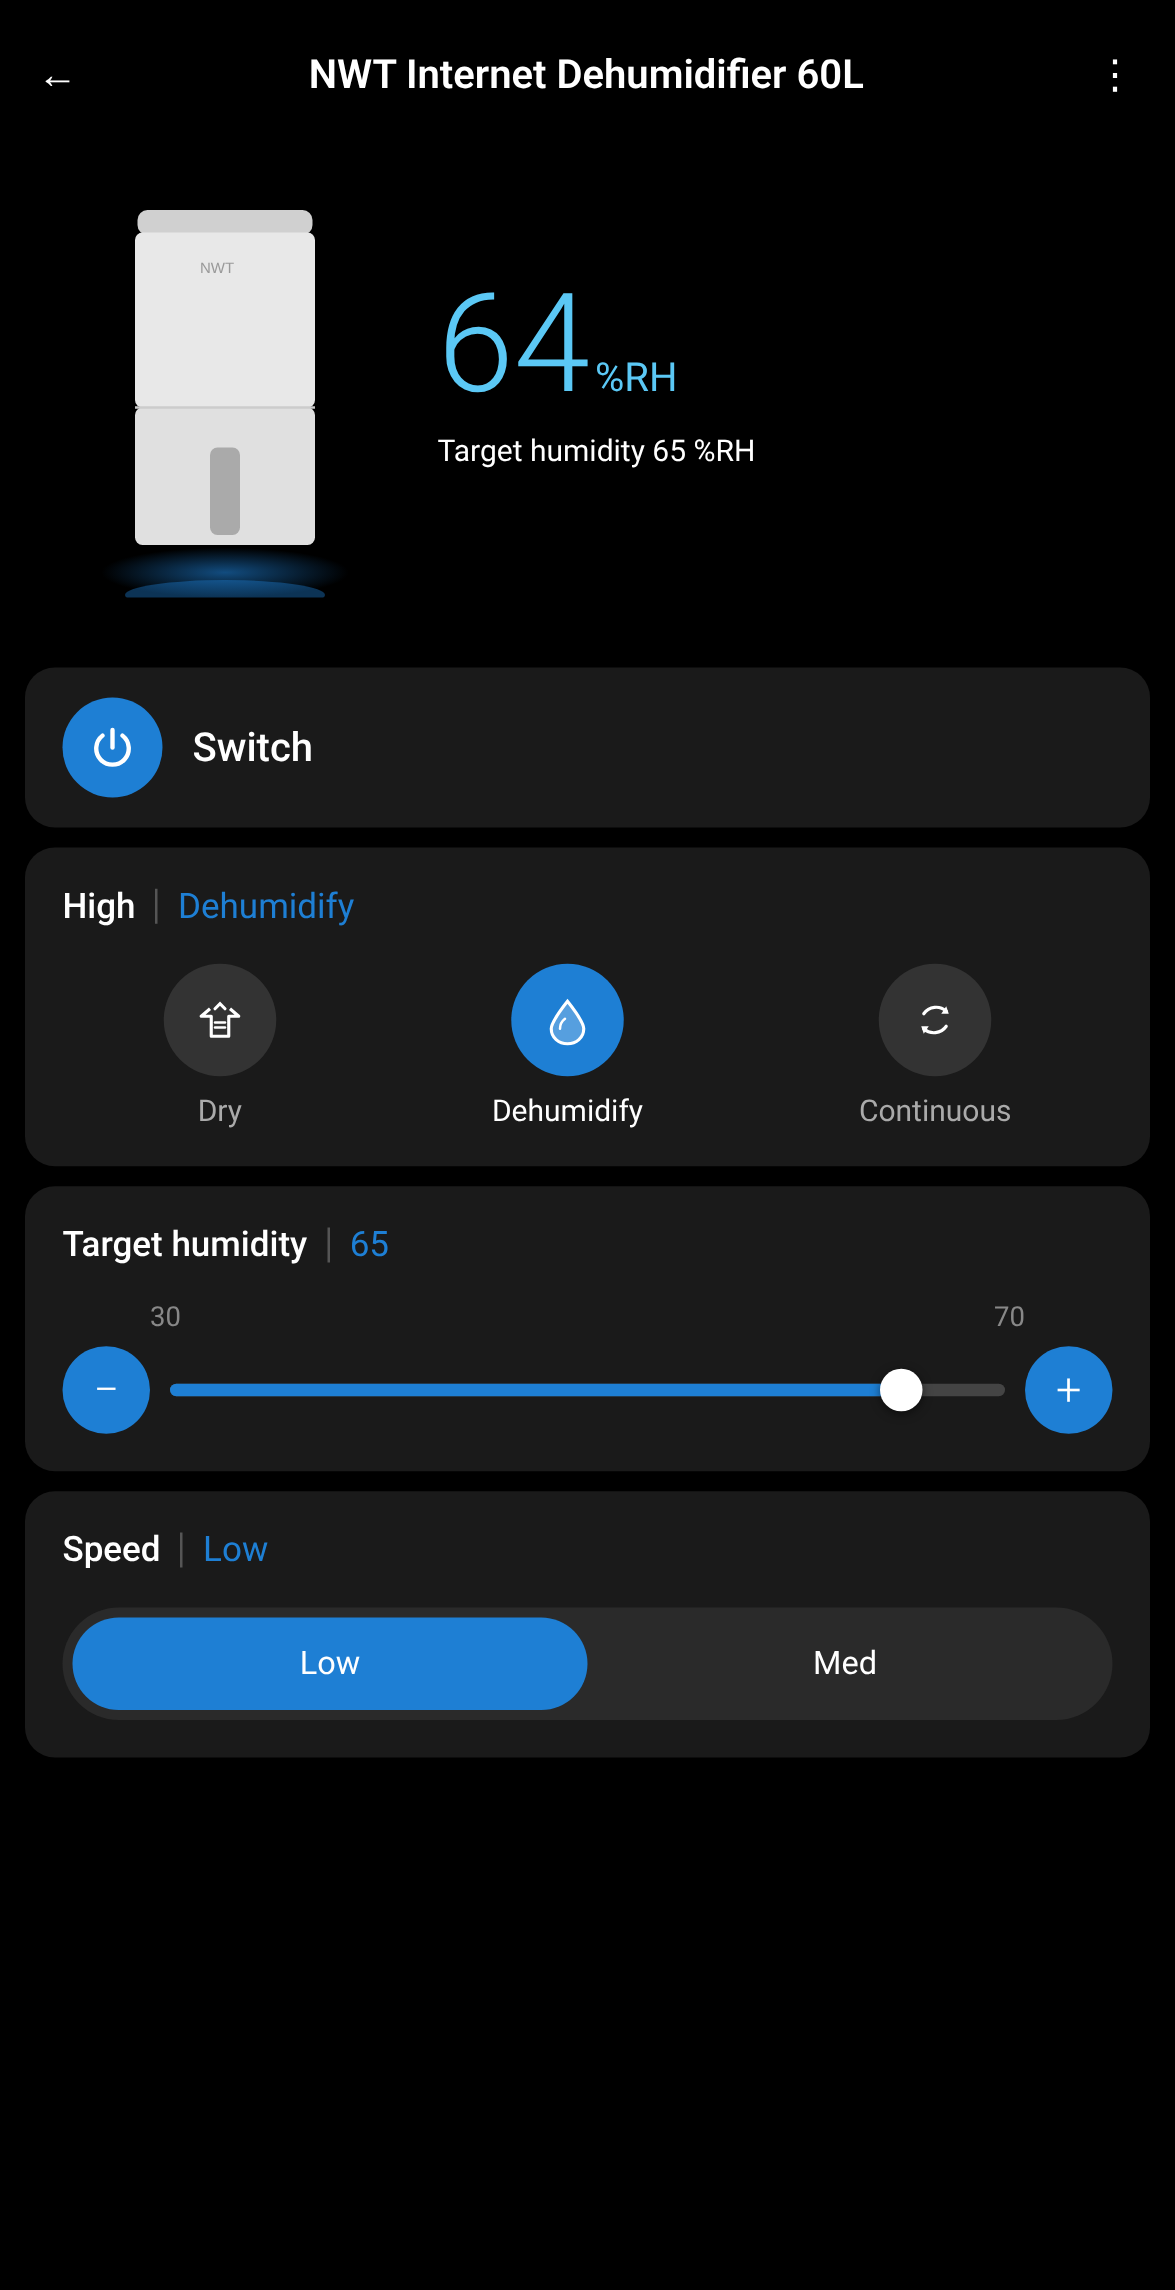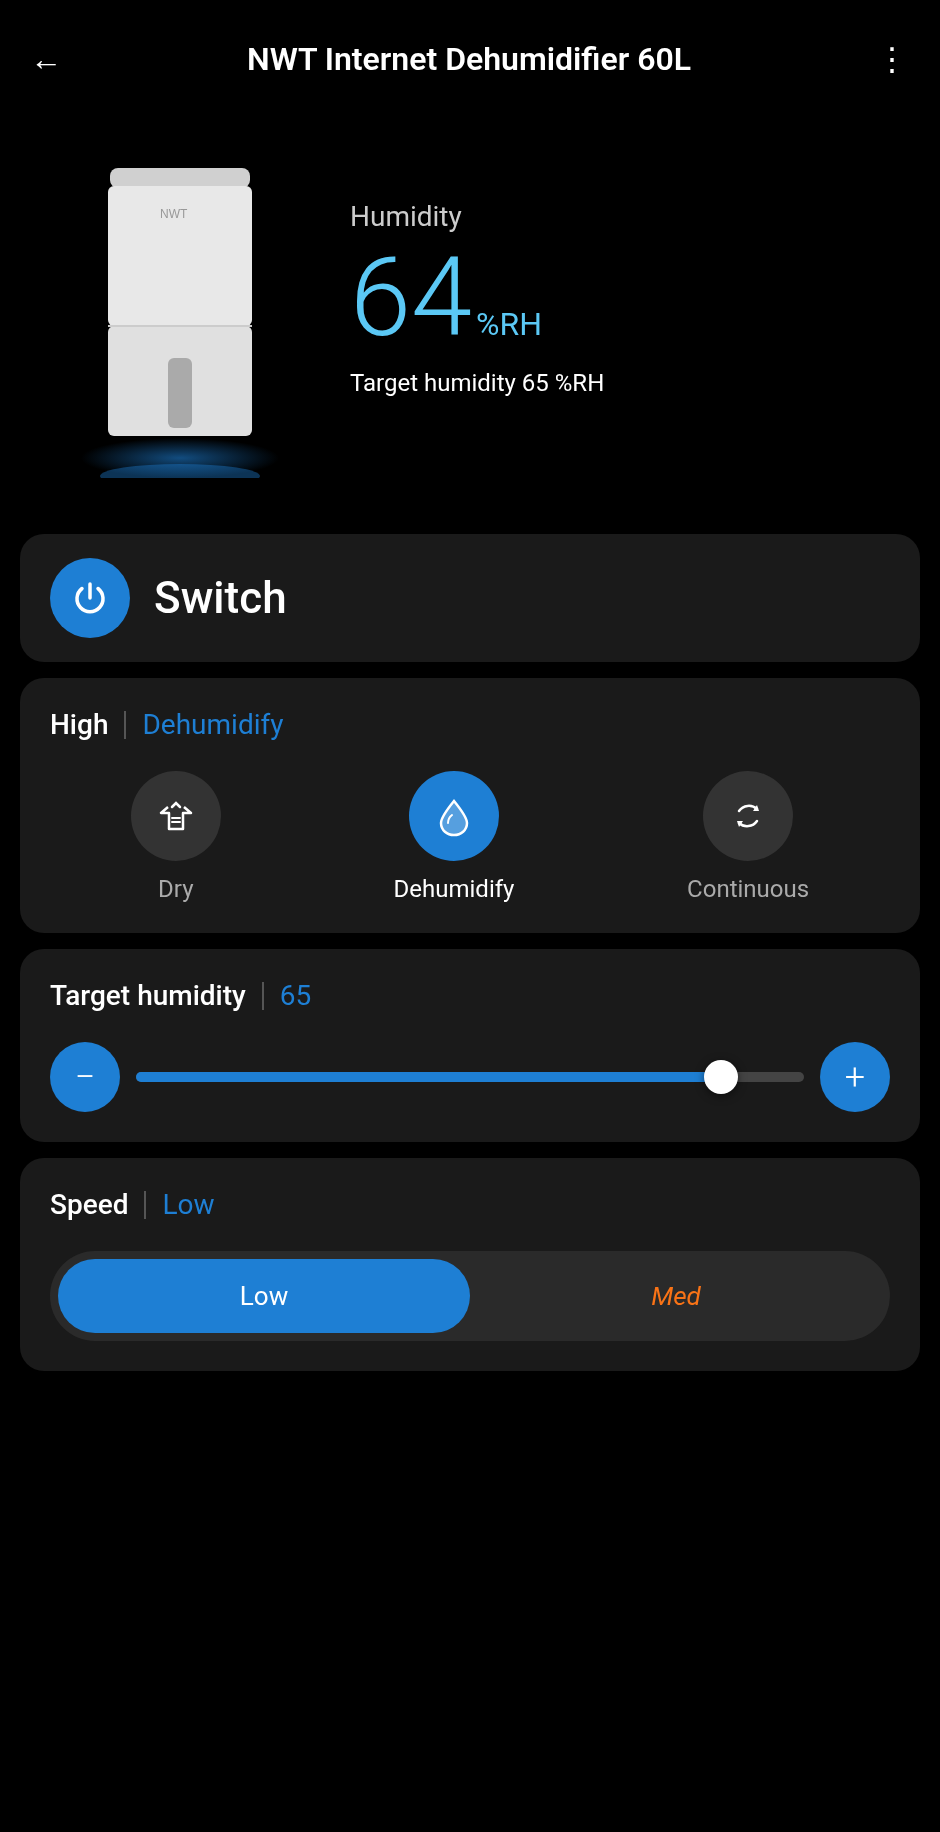--- a/index.html
+++ b/index.html
@@ -116,21 +116,21 @@
       cursor: pointer;
       flex-shrink: 0;
     }
 
     .power-icon-svg {
       width: 40px;
       height: 40px;
     }
 
     .switch-label {
-      font-size: 44px;
+      font-size: 32px;
       font-weight: 500;
       color: #fff;
     }
 
     
     .card-header {
       display: flex;
       align-items: center;
       gap: 16px;
       margin-bottom: 30px;
@@ -284,22 +284,21 @@
       transition: background 0.2s;
     }
 
     .speed-option.active {
       background: #1e7fd4;
       color: #fff;
     }
 
     .speed-option.inactive {
       background: transparent;
-      color: #f97316;
-      font-style: italic;
+      color: #ffffff;
     }
 
     
     .device-glow {
       position: absolute;
       bottom: 0;
       left: 50%;
       transform: translateX(-50%);
       width: 200px;
       height: 40px;
@@ -340,21 +339,20 @@
       <text x="80" y="60" font-size="12" fill="#999" font-family="sans-serif">NWT</text>
 
       <line x1="28" y1="168" x2="172" y2="168" stroke="#ccc" stroke-width="2"></line>
 
       <ellipse cx="100" cy="318" rx="80" ry="12" fill="rgba(30,127,212,0.4)"></ellipse>
     </svg>
     <div class="device-glow"></div>
   </div>
 
   <div class="humidity-info">
-    <div class="humidity-label">Humidity</div>
     <div class="humidity-value">
       <span class="humidity-number">64</span>
       <span class="humidity-unit">%RH</span>
     </div>
     <div class="target-humidity-text">
       <span>Target humidity</span>
       <span> </span>
       <span style="color:#fff;">65</span>
       <span>%RH</span>
     </div>
@@ -421,20 +419,24 @@
   </div>
 </div>
 
 <div class="card">
   <div class="card-header">
     <span class="card-title">Target humidity</span>
     <div class="divider-line"></div>
     <span class="card-value">65</span>
   </div>
 
+  <div class="slider-labels">
+    <span class="slider-range-label">30</span>
+    <span class="slider-range-label">70</span>
+  </div>
 
   <div class="slider-row">
     <div class="circle-btn">−</div>
 
     <div class="slider-track-container">
       <div class="slider-track-bg"></div>
       <div class="slider-track-fill" style="width: 87.5%;"></div>
       <div class="slider-thumb" style="left: 87.5%;"></div>
     </div>
 

